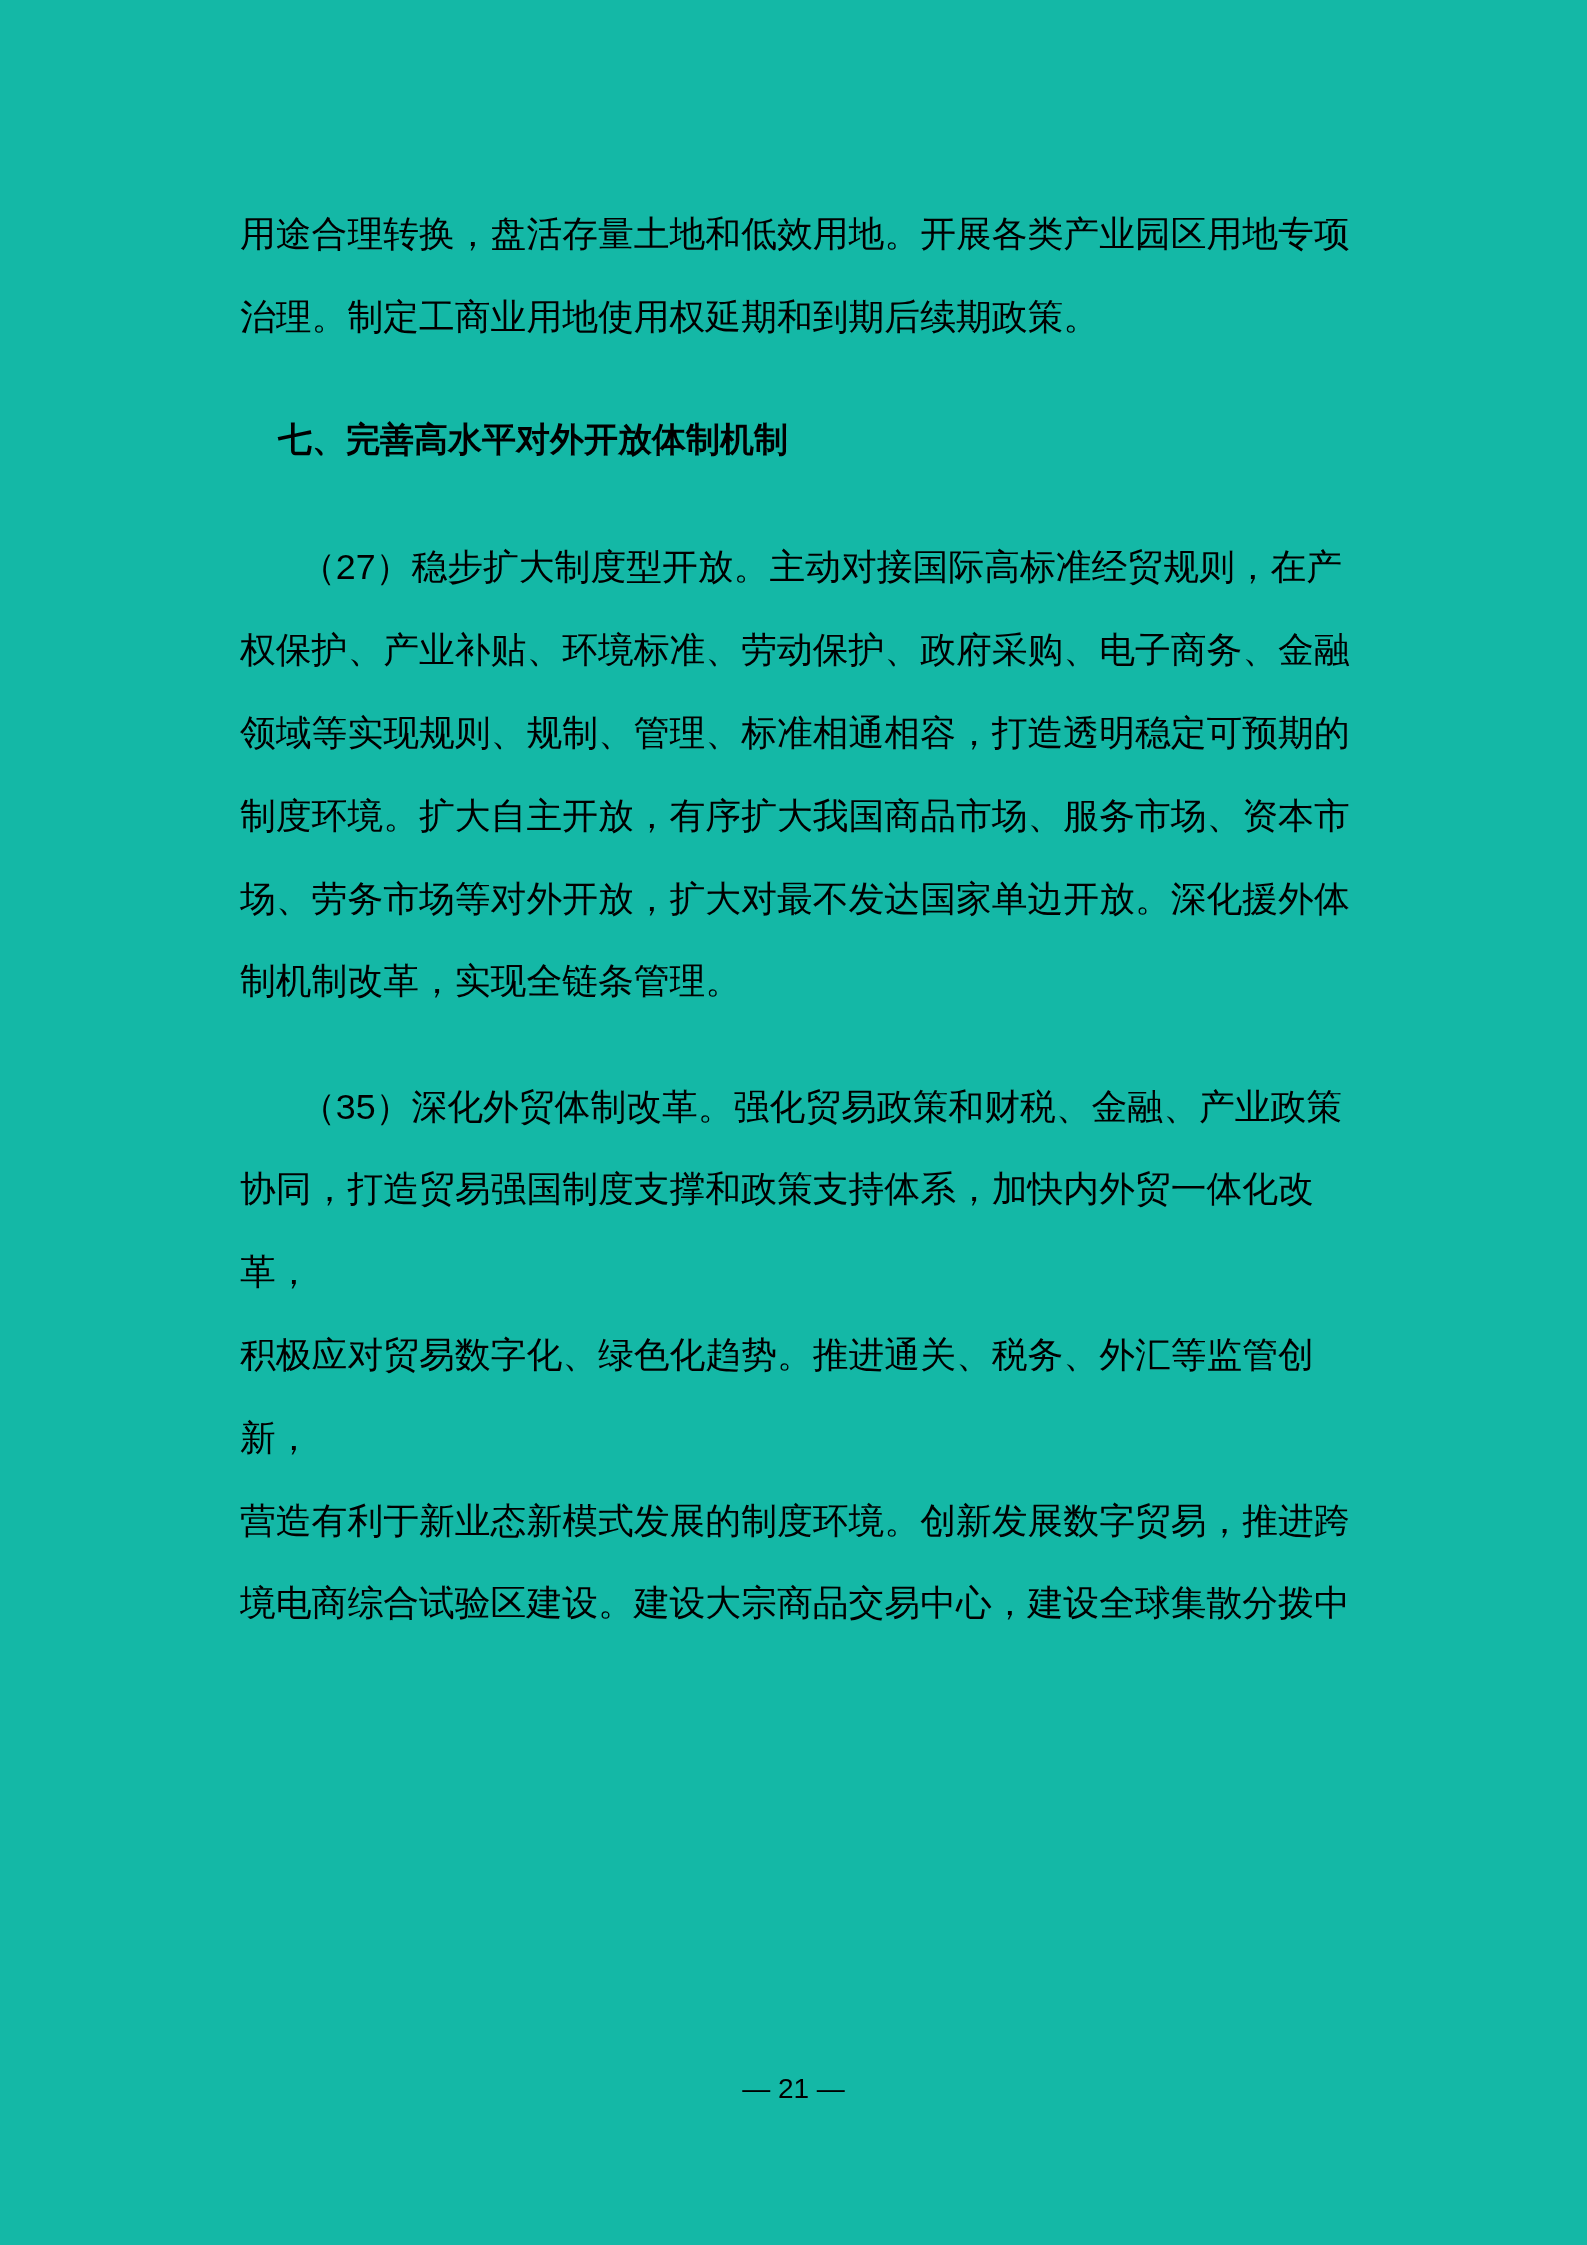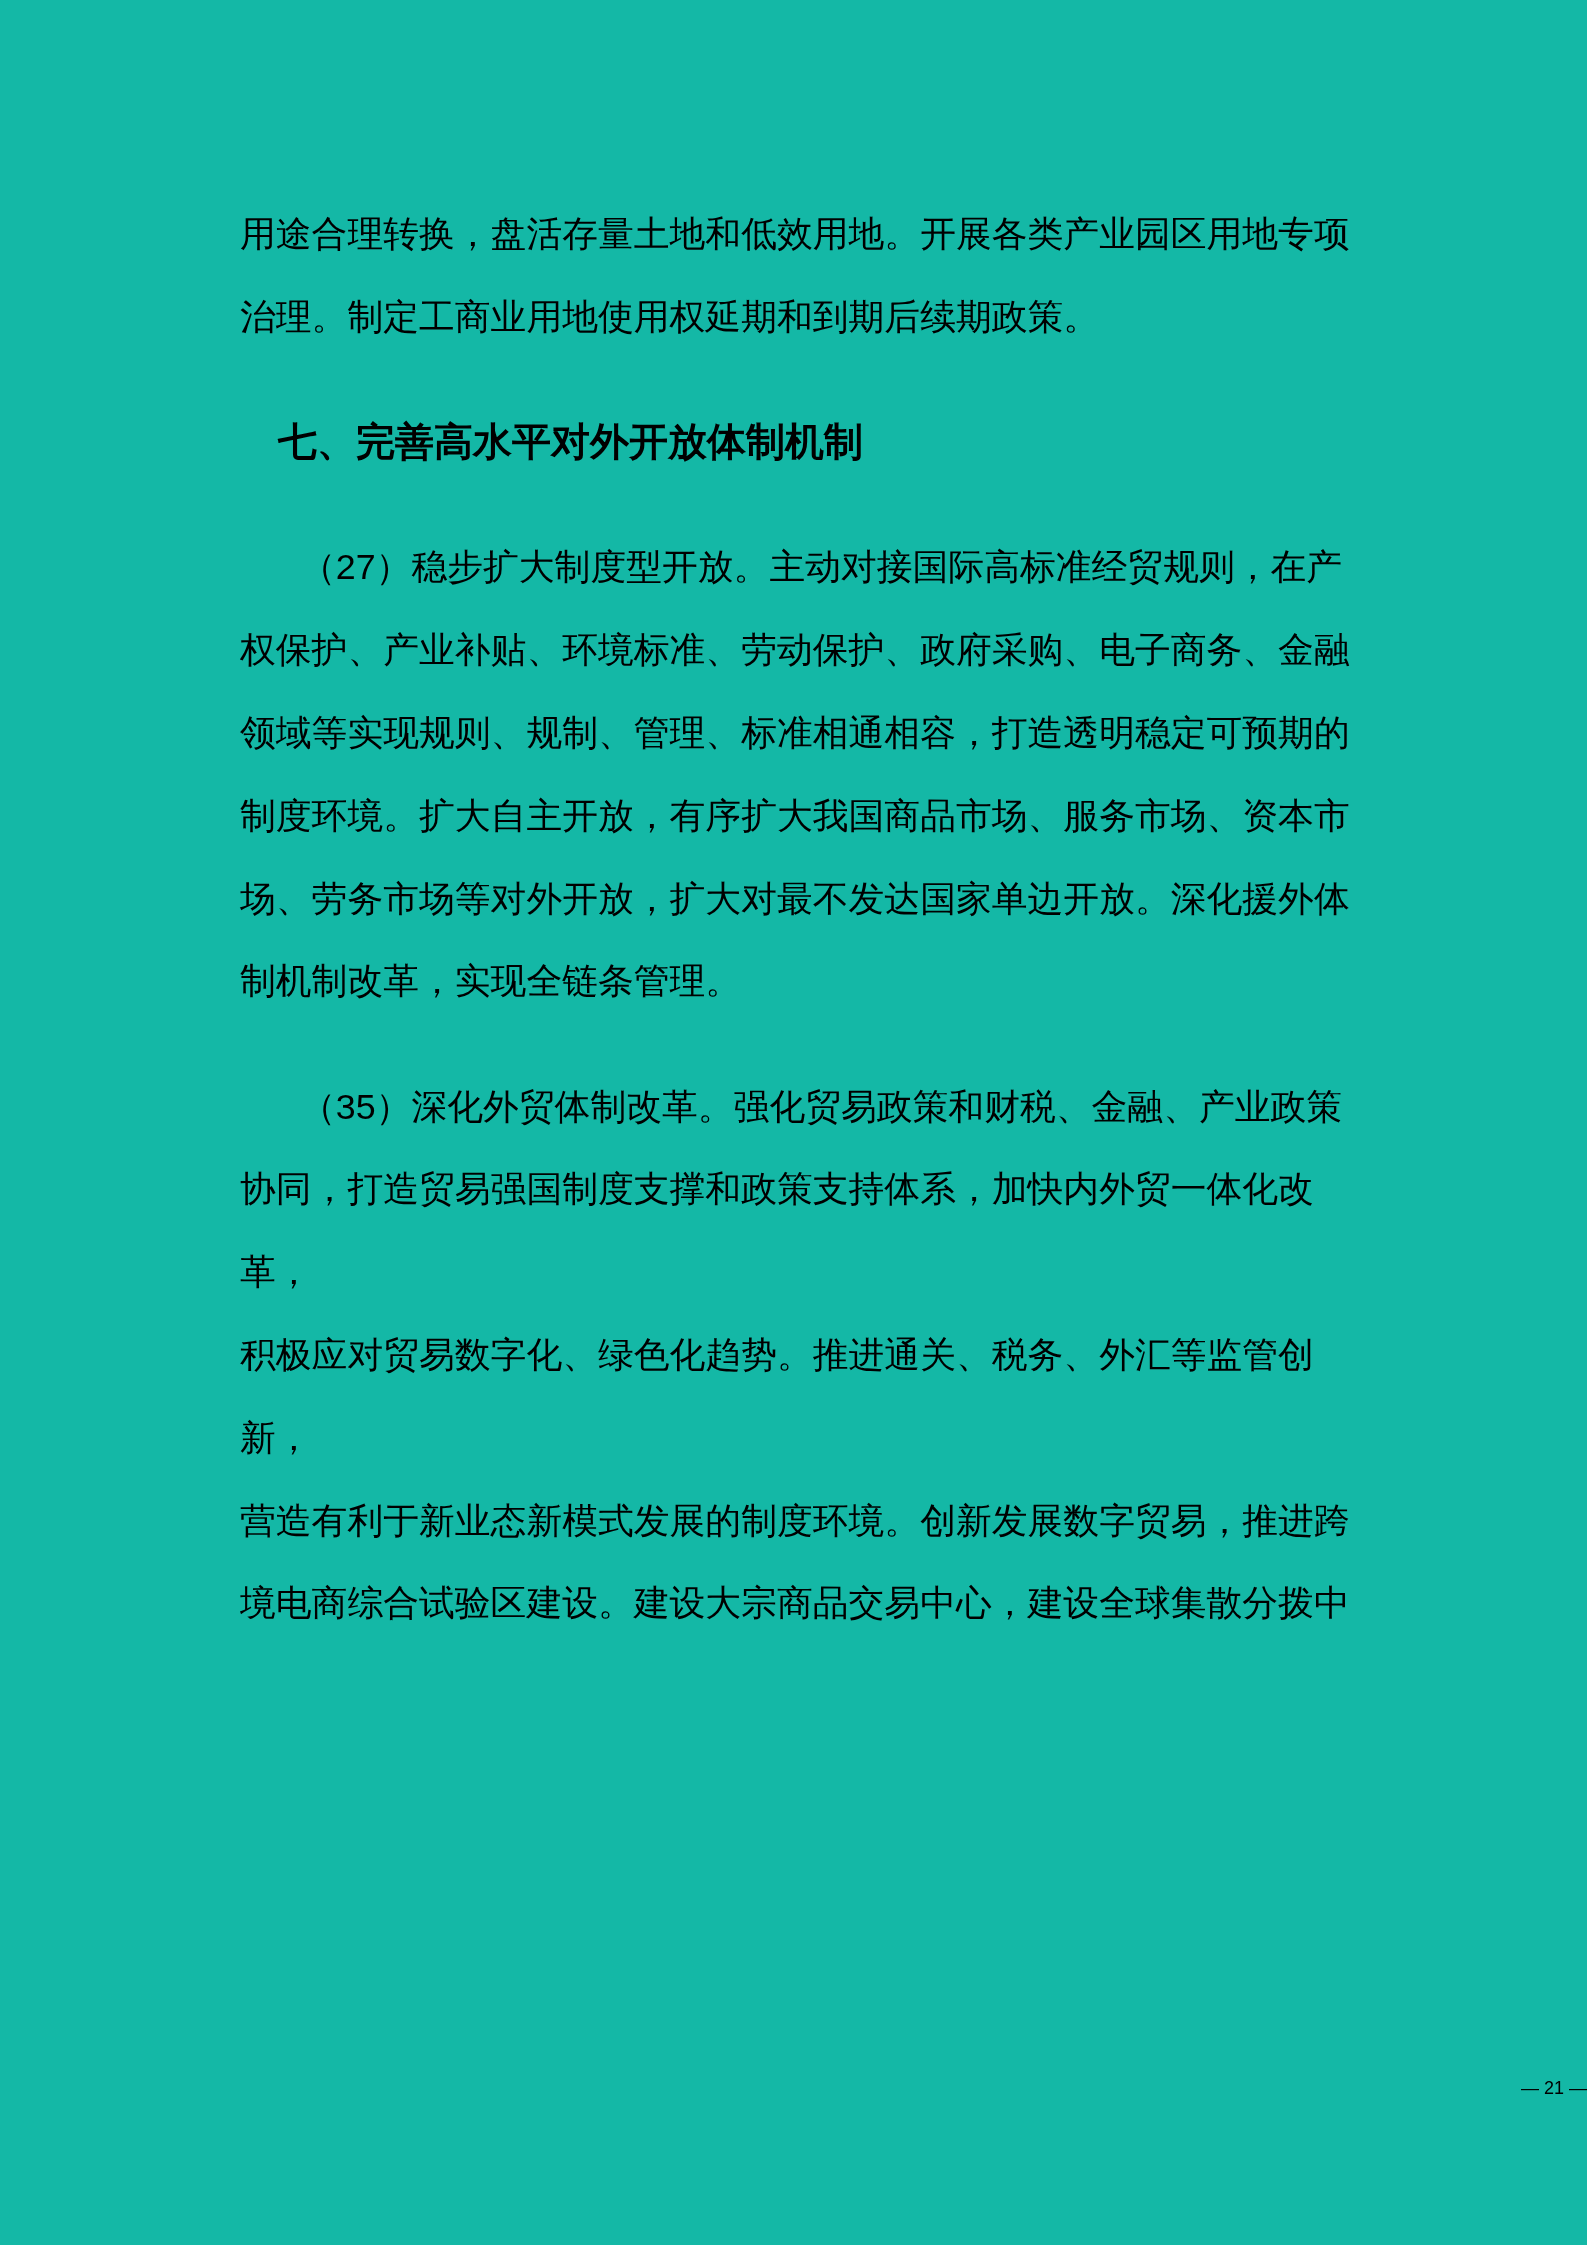--- a/index.html
+++ b/index.html
@@ -30,32 +30,33 @@
     padding: 0;
     white-space: pre-line;   
     text-align: left;
   }
   .para {
     font-weight: normal;
   }
   .indent-body { text-indent: 50px; }
   .indent-num  { text-indent: 60px; }
   .section-heading {
-    font-size: 39px;
+    font-size: 34px;
     font-weight: bold;
     text-indent: 38px;
     line-height: 82.8px;
+    font-family: Liberation Mono, monospace;
   }
   .page-number {
     position: absolute;
     top: 2072px;
     left: 0;
     width: 100%;
-    text-align: right;
-    font-size: 18px;
+    text-align: center;
+    font-size: 28px;
     line-height: 33px;
     color: #000000;
   }
 </style>
 </head>
 <body>
 
 <div class="page">
   <div class="content">
 

